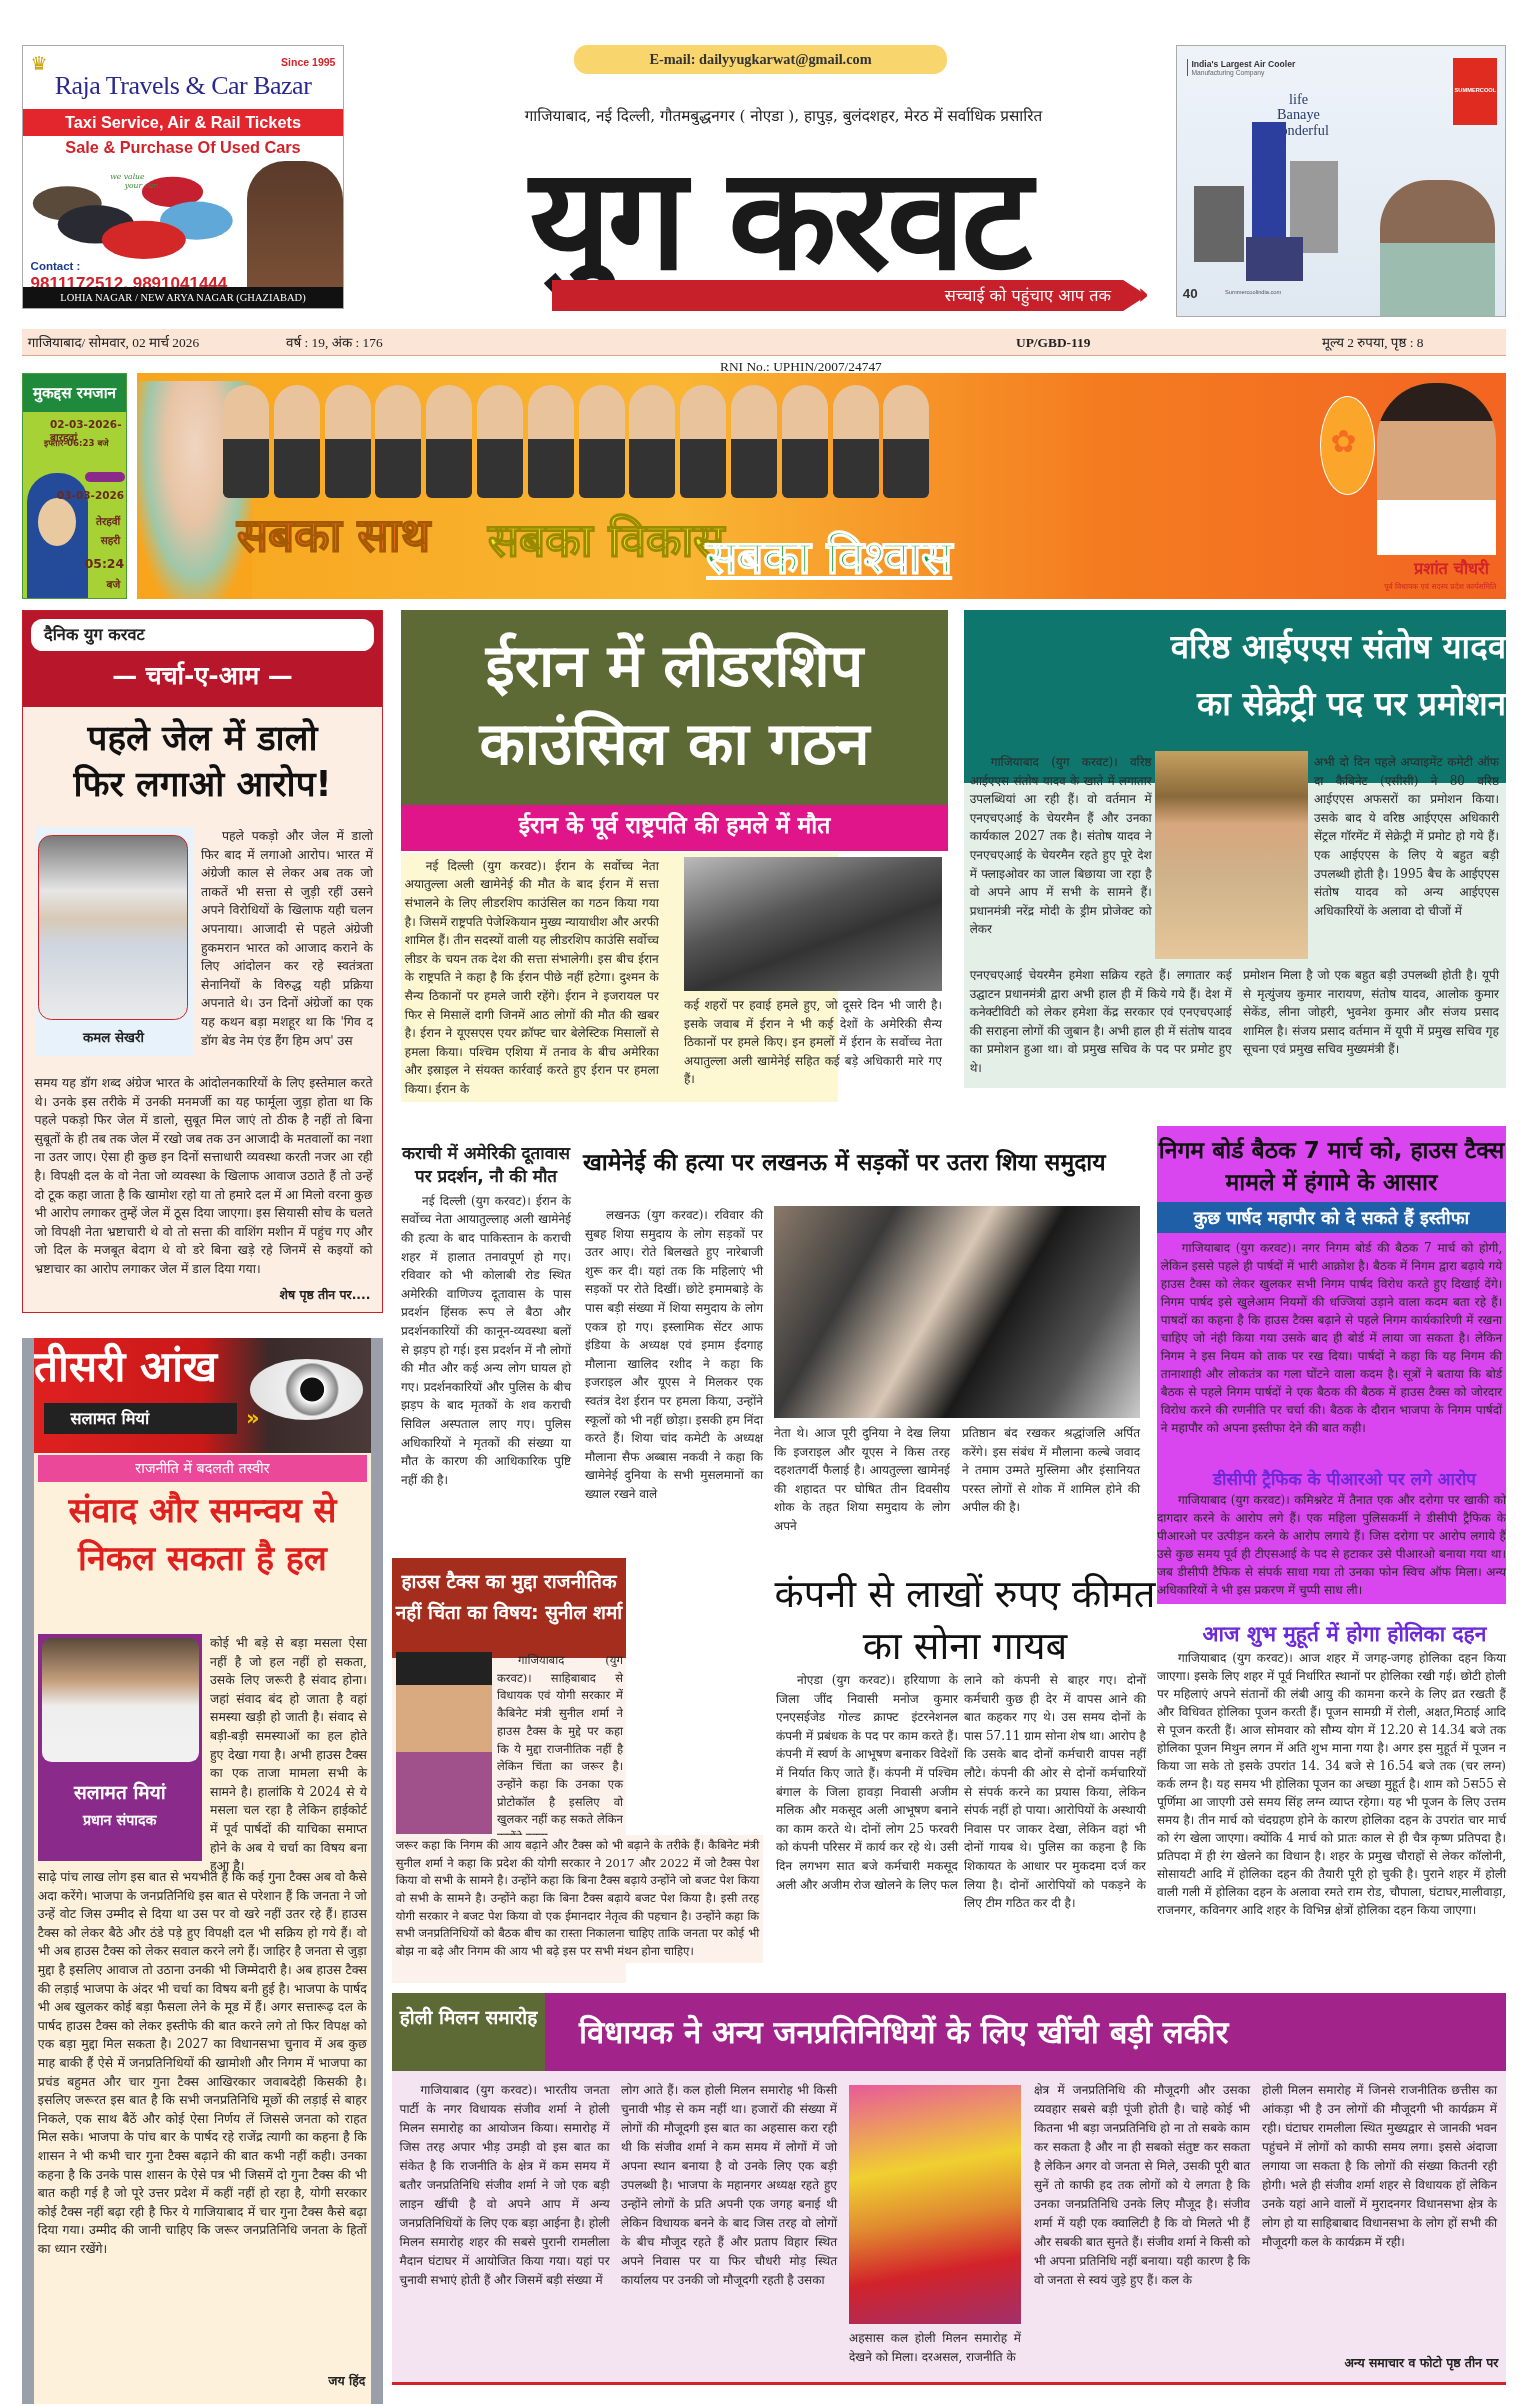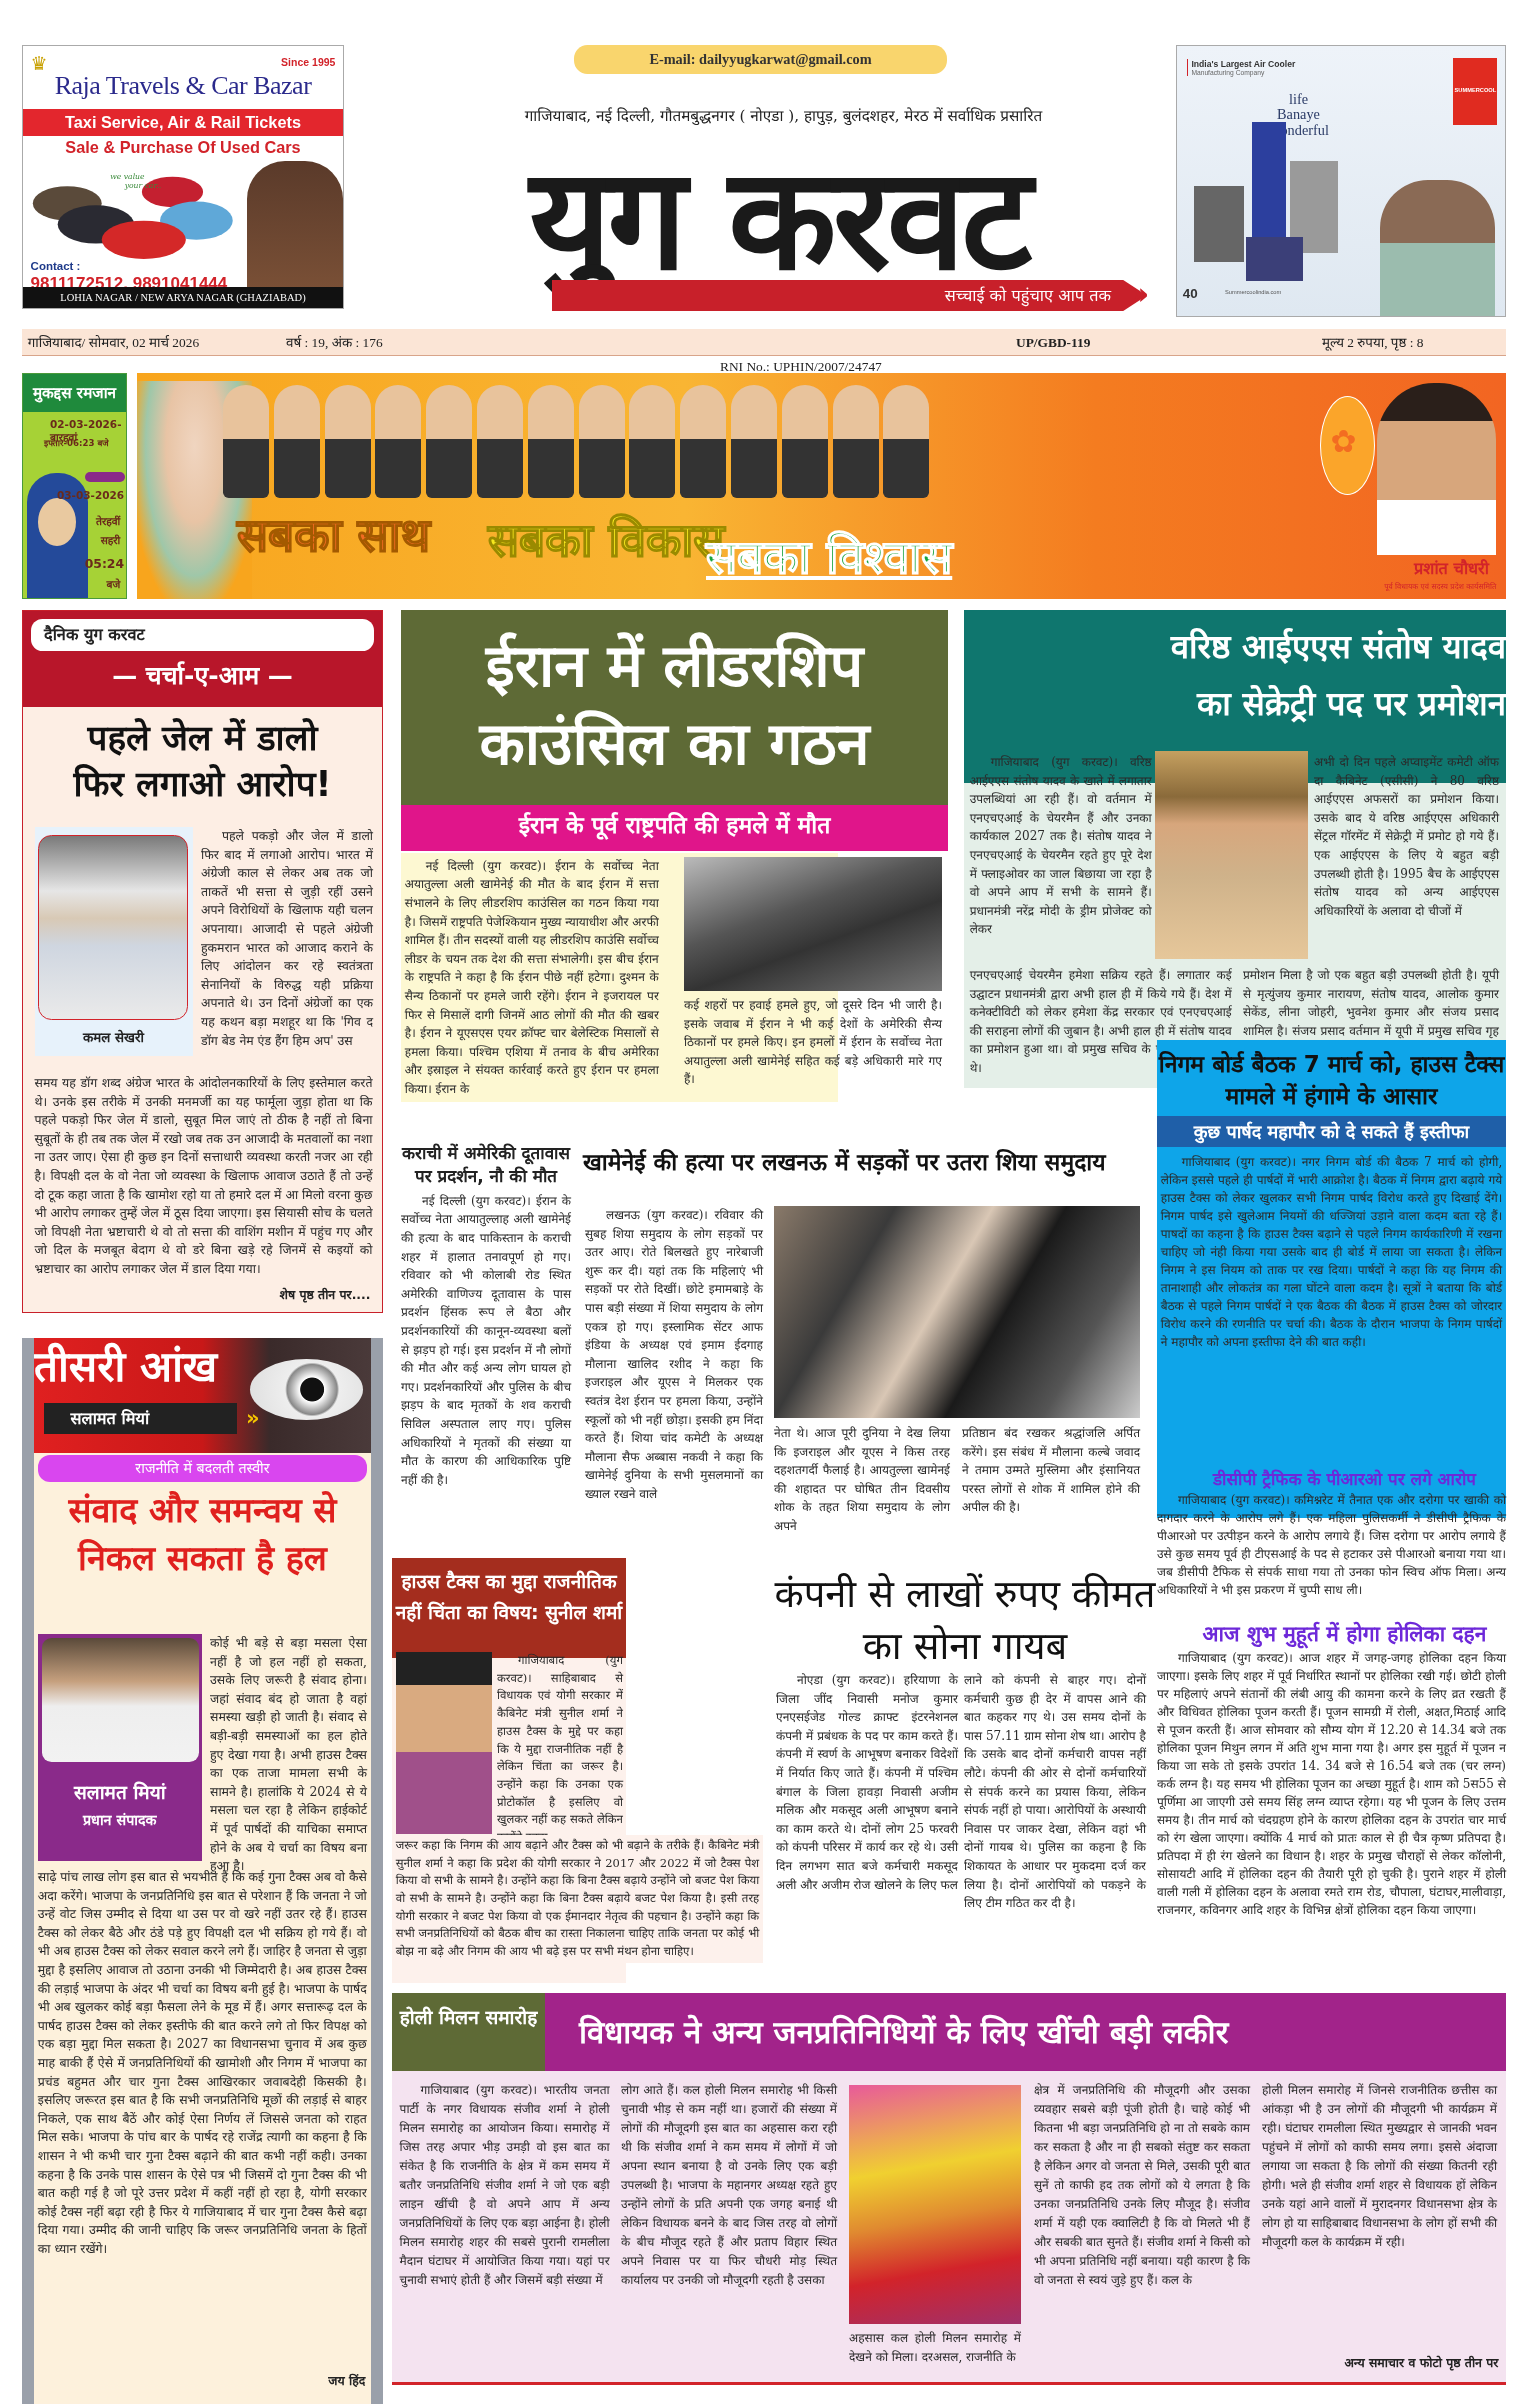--- a/index.html
+++ b/index.html
@@ -67,42 +67,42 @@
   .charcha .photo{position:absolute;left:11.5px;top:216px;width:158px;height:229px;background:#e7f2fb;}
   .charcha .photo .img{position:absolute;left:3.8px;top:7.6px;width:150px;height:185px;border-radius:13.4px;background:linear-gradient(180deg,#7a7a7a 0,#e6e6e6 30%,#d8c9b5 45%,#cfd6e0 60%,#eaeaea 100%);border:1.9px solid #d2232a;}
   .charcha .photo .cap{position:absolute;left:0;right:0;top:201px;text-align:center;font-size:13.4px;font-weight:bold;font-family:"DejaVu Sans",sans-serif;}
   
   .teesri{left:22px;top:1338px;width:361px;height:1066px;background:#fdf1dc;border-left:12.4px solid #9aa0aa;border-right:12.4px solid #9aa0aa;}
   .teesri .hd{height:115px;background:linear-gradient(90deg,#e02020 0,#c81818 50%,#3a2a2a 70%,#4a3a3a 100%);position:relative;overflow:hidden;}
   .teesri .hd .t{position:absolute;left:0;top:0;color:#fff;font-size:42px;font-weight:bold;font-family:"DejaVu Sans",sans-serif;line-height:57px;}
   .teesri .hd .bar{position:absolute;left:9.6px;top:65px;width:193px;height:31px;background:#222;color:#fff;font-size:16.3px;font-weight:bold;line-height:31px;padding-left:27px;font-family:"DejaVu Sans",sans-serif;}
   .teesri .hd .bar b{position:absolute;right:-23px;top:0;color:#f5c400;font-size:21px;}
   .teesri .hd .eye{position:absolute;right:7.6px;top:21px;width:113px;height:61px;border-radius:50%;background:radial-gradient(circle at 55% 50%,#111 0,#111 11.5px,#fff 12.4px,#888 25px,#eee 27px,#ddd 100%);}
-  .teesri .sub{margin:1.9px 3.8px;background:#d946ef;color:#fff;font-size:14.3px;text-align:center;line-height:27px;border-radius:12px;}
+  .teesri .sub{margin:1.9px 3.8px;background:#ec4899;color:#fff;font-size:14.3px;text-align:center;line-height:27px;}
   .teesri .hl{color:#e0201e;font-size:34px;font-weight:bold;font-family:"DejaVu Sans",sans-serif;text-align:center;line-height:48px;margin-top:3.8px;}
   .teesri .pbox{position:absolute;left:3.8px;top:296px;width:164px;height:227px;background:#8a2a8a;}
   .teesri .pbox .img{position:absolute;left:3.8px;top:3.8px;width:157px;height:124px;border-radius:9.6px;background:linear-gradient(180deg,#5a4a3a 0,#c6a07e 35%,#eee 55%,#f2f2f2 100%);}
   .teesri .pbox .n1{position:absolute;left:0;right:0;top:145px;color:#fff;text-align:center;font-size:19px;font-weight:bold;font-family:"DejaVu Sans",sans-serif;}
   .teesri .pbox .n2{position:absolute;left:0;right:0;top:176px;color:#fff;text-align:center;font-size:14.3px;font-weight:bold;font-family:"DejaVu Sans",sans-serif;}
   
   .iran{left:401px;top:610px;width:547px;height:384px;}
   .iran .hd{background:#5e6a36;color:#fff;font-family:"DejaVu Sans",sans-serif;font-weight:bold;font-size:59px;line-height:78px;text-align:center;height:195px;padding-top:17px;}
   .iran .sub{background:#e0158a;color:#fff;font-size:23px;text-align:center;line-height:40px;height:46px;font-family:"DejaVu Sans",sans-serif;font-weight:bold;}
   
   .santosh{left:964px;top:610px;width:542px;height:478px;background:#e4efe8;}
   .santosh .hd{background:#0f766e;color:#fff;font-family:"DejaVu Sans",sans-serif;font-weight:bold;font-size:33px;line-height:57px;text-align:right;height:173px;padding-top:7.6px;}
   .santosh .photo{position:absolute;left:191px;top:141px;width:153px;height:208px;background:linear-gradient(180deg,#c5a060 0,#8a6a3a 22%,#d7a67c 35%,#cfb28a 60%,#e6c79a 100%);}
   
   .karachi{left:401px;top:1142px;width:170px;}
   .karachi .hd{font-size:17px;font-family:"DejaVu Sans",sans-serif;font-weight:bold;text-align:center;line-height:23px;color:#222;}
   
   .lucknow .hd{left:583px;top:1147px;width:554px;font-size:23px;font-family:"DejaVu Sans",sans-serif;font-weight:bold;line-height:31px;color:#111;white-space:nowrap;}
   .lucknow .photo{left:774px;top:1206px;width:366px;height:212px;background:linear-gradient(120deg,#8a7a6a 0,#3a3a3a 25%,#d9c7b5 45%,#1a1a1a 60%,#555 80%,#ccc 100%);}
   
-  .nigam{left:1157px;top:1040px;width:349px;height:478px;background:#0ea5e9;}
+  .nigam{left:1157px;top:1126px;width:349px;height:478px;background:#d946ef;}
   .nigam .hd{font-size:23px;font-family:"DejaVu Sans",sans-serif;font-weight:bold;line-height:32.5px;text-align:center;padding-top:7.6px;color:#111;}
   .nigam .sub{background:#1f5fa8;color:#fff;font-size:18px;text-align:center;line-height:31px;font-family:"DejaVu Sans",sans-serif;font-weight:bold;margin-top:3.8px;}
   .h3{font-family:"DejaVu Sans",sans-serif;font-weight:bold;color:#6d28d9;margin-left:26px;}
   
   .housetax{left:392px;top:1558px;width:234px;height:425px;background:#fdf1ec;}
   .housetax .hd{background:#a42d1e;color:#fff;font-size:19px;font-family:"DejaVu Sans",sans-serif;font-weight:bold;line-height:31px;text-align:center;padding:7.6px 3.8px;height:100px;}
   .housetax .photo{position:absolute;left:3.8px;top:94px;width:96px;height:182px;background:linear-gradient(180deg,#222 0,#222 18%,#d9aa80 18%,#d9aa80 55%,#a0508a 55%);}
   .sona .hd{left:774px;top:1568px;width:382px;font-size:38px;font-family:"DejaVu Sans",sans-serif;line-height:52px;text-align:center;color:#111;}
   
   .holi{left:392px;top:1993px;width:1114px;height:392px;background:#f4e3f0;border-bottom:3.8px solid #d2232a;}

